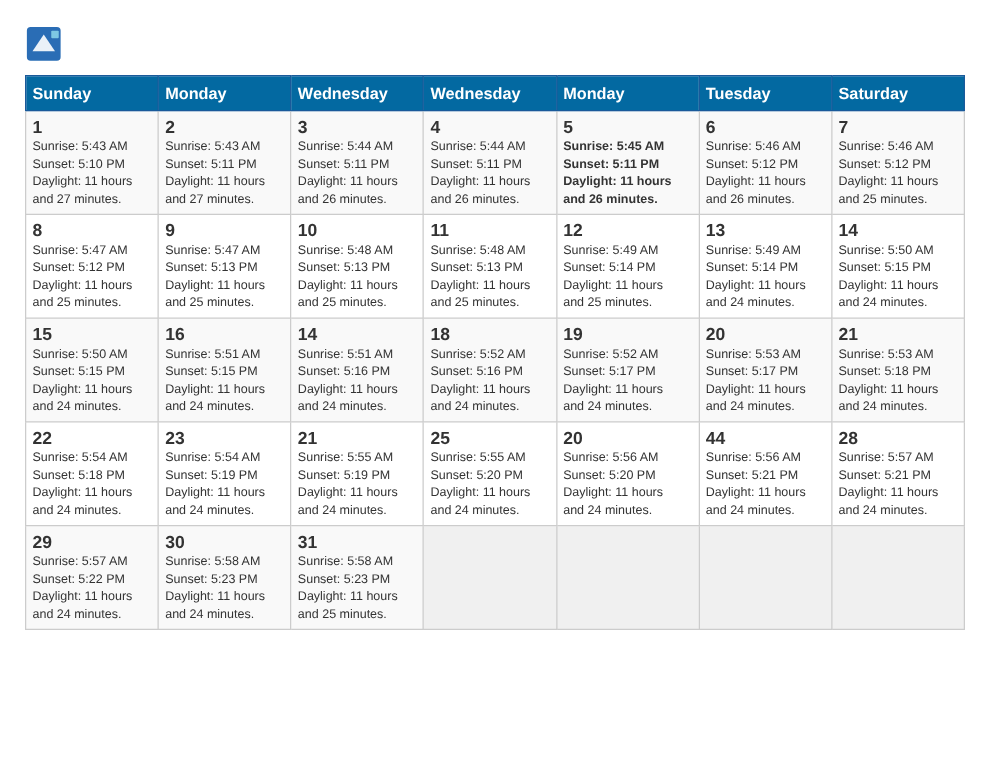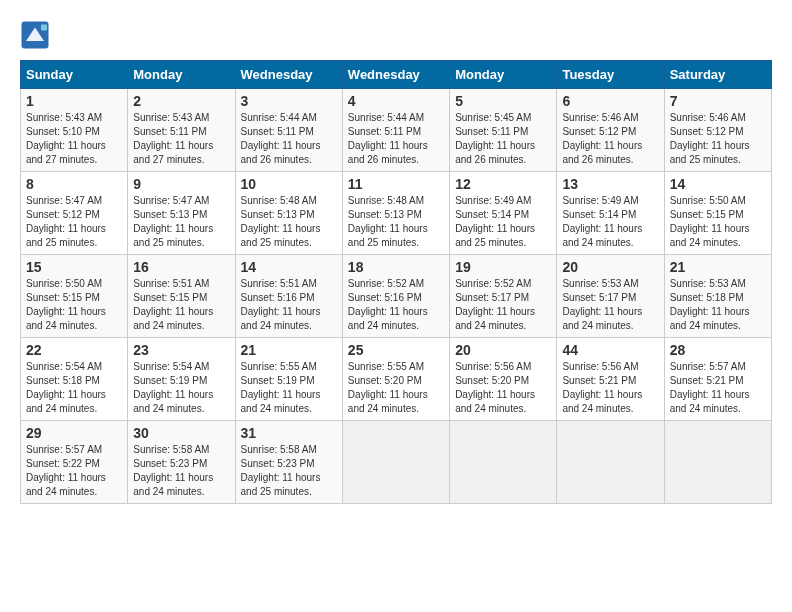--- a/index.html
+++ b/index.html
@@ -144,21 +144,21 @@
         </td>
         <td>
           <span class="day-num">4</span>
           <div class="day-info" style="white-space: pre-line;">Sunrise: 5:44 AM
 Sunset: 5:11 PM
 Daylight: 11 hours
 and 26 minutes.</div>
         </td>
         <td>
           <span class="day-num">5</span>
-          <div class="day-info" style="white-space: pre-line;">Sunrise: 5:45 AM
+          <div class="day-info" style="white-space: pre-line; font-weight: bold;">Sunrise: 5:45 AM
 Sunset: 5:11 PM
 Daylight: 11 hours
 and 26 minutes.</div>
         </td>
         <td>
           <span class="day-num">6</span>
           <div class="day-info" style="white-space: pre-line;">Sunrise: 5:46 AM
 Sunset: 5:12 PM
 Daylight: 11 hours
 and 26 minutes.</div>

